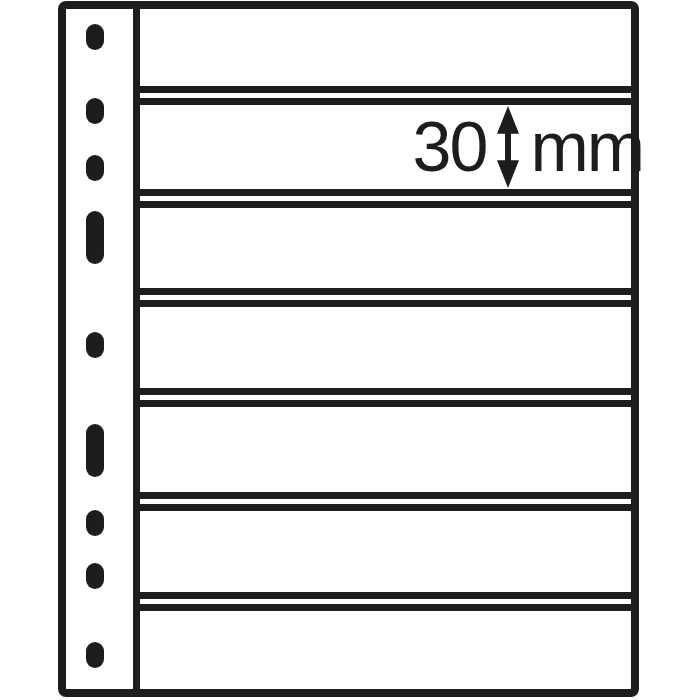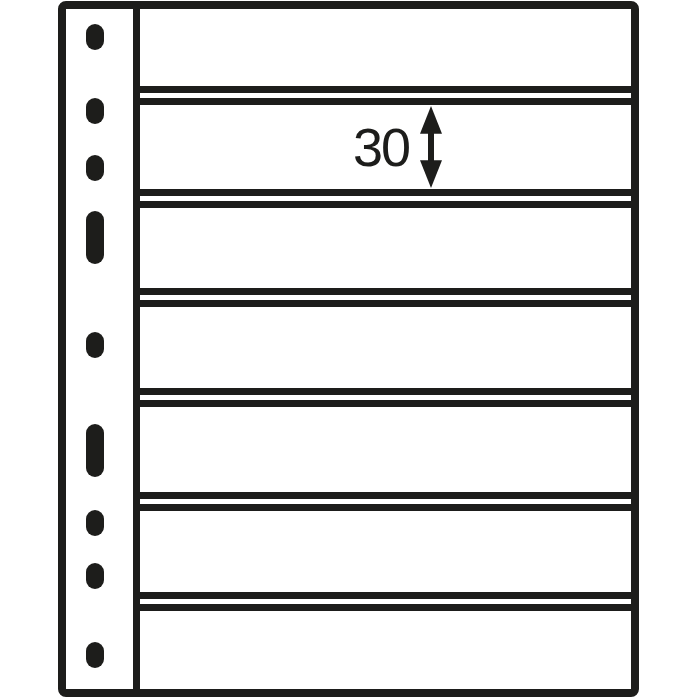--- a/index.html
+++ b/index.html
@@ -50,25 +50,25 @@
     border-bottom:7px solid var(--ink);
     background:transparent;
   }
   
   .pocket-label{
     position:absolute;
     left:74px;right:0;
     top:96px;height:84px;
     display:flex;
     align-items:center;
-    justify-content:center;
+    justify-content:flex-end;
     gap:11px;
     transform:translateX(12px);
     color:var(--ink);
-    font-size:54px;
+    font-size:70px;
     letter-spacing:-2px;
     line-height:1;
     white-space:nowrap;
   }
   .pocket-label .arrow{
     flex:0 0 auto;
     display:block;
     height:82px;width:22px;
   }
 </style>
@@ -97,16 +97,17 @@
     <div class="sep" style="top:483px"></div>
     <div class="sep" style="top:583px"></div>
 
     <div class="pocket-label">
       <span>30</span>
       <svg class="arrow" viewBox="0 0 22 80" preserveAspectRatio="none" xmlns="http://www.w3.org/2000/svg">
         <polygon points="11,0 22,27 0,27" fill="#1d1d1b"></polygon>
         <rect x="8" y="24" width="6" height="32" fill="#1d1d1b"></rect>
         <polygon points="0,53 22,53 11,80" fill="#1d1d1b"></polygon>
       </svg>
+      <span>mm</span>
     </div>
 
   </div>
 </div>
 
 </body></html>

